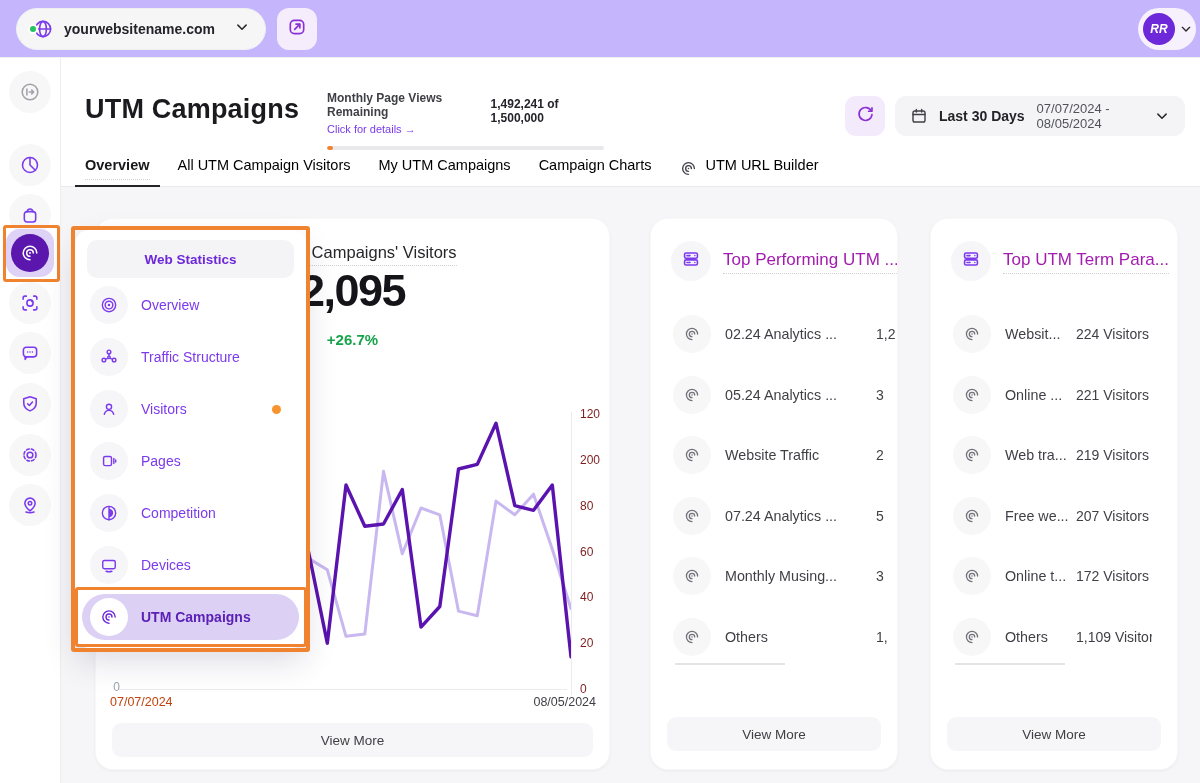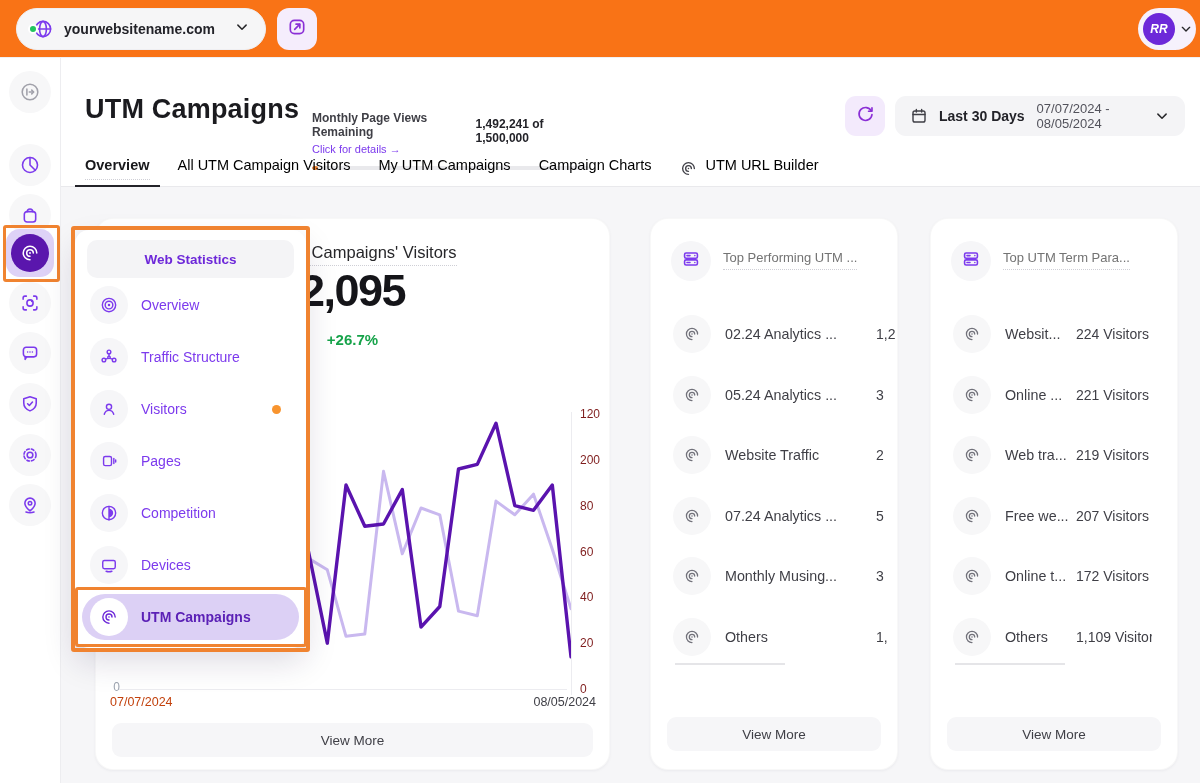--- a/index.html
+++ b/index.html
@@ -1,39 +1,39 @@
 <!DOCTYPE html>
 <html><head>
 <meta charset="utf-8">
 <style>
   *{margin:0;padding:0;box-sizing:border-box;}
   html,body{background:#fff;}
   body{font-family:"Liberation Sans","DejaVu Sans",sans-serif;color:#27272a;}
   #app{position:relative;width:1200px;height:783px;overflow:hidden;background:#fff;}
 
   
-  #topbar{position:absolute;left:0;top:0;width:1200px;height:58px;background:#f97316;border-bottom:1px solid #f0f0f3;z-index:20;}
+  #topbar{position:absolute;left:0;top:0;width:1200px;height:58px;background:#c4b5fd;border-bottom:1px solid #f0f0f3;z-index:20;}
   .site-pill{position:absolute;left:16px;top:8px;width:250px;height:42px;background:#f6f6f7;border:1px solid #efeff2;border-radius:21px;display:flex;align-items:center;padding:0 14px;cursor:pointer;}
   .globe-wrap{position:relative;width:24px;height:24px;margin-right:9px;}
   .green-dot{position:absolute;left:-3px;top:7px;width:10px;height:10px;border-radius:50%;background:#22c55e;border:2px solid #fff;}
   .site-label{font-size:14px;font-weight:700;color:#232329;flex:1;}
   .ext-btn{position:absolute;left:277px;top:8px;width:40px;height:42px;background:#f5edfc;border-radius:12px;display:flex;align-items:center;justify-content:center;cursor:pointer;}
   .avatar-pill{position:absolute;right:4px;top:8px;width:58px;height:42px;background:#f6f1fc;border-radius:21px;display:flex;align-items:center;padding-left:5px;cursor:pointer;}
   .avatar-circle{width:32px;height:32px;border-radius:50%;background:#6d28d9;color:#fff;font-size:12px;font-weight:700;display:flex;align-items:center;justify-content:center;font-style:italic;}
 
   
   #sidebar{position:absolute;left:0;top:58px;width:61px;height:725px;background:#fff;border-right:1px solid #ededf0;z-index:10;}
   .side-item{position:absolute;left:9px;width:42px;height:42px;border-radius:50%;background:#f7f7f8;display:flex;align-items:center;justify-content:center;cursor:pointer;}
   .side-item.active{left:6px;width:48px;height:48px;border-radius:14px;background:#ded2f7;}
   .side-item.active .inner-circle{width:38px;height:38px;border-radius:50%;background:#5a16ad;display:flex;align-items:center;justify-content:center;}
 
   
   #main-header{position:absolute;left:61px;top:58px;width:1139px;height:129px;background:#fff;border-bottom:1px solid #e9e9ec;z-index:5;}
   .page-title{position:absolute;left:24px;top:36px;font-size:27px;font-weight:700;color:#1b1b1f;letter-spacing:.2px;}
-  .pv-block{position:absolute;left:251px;top:33px;width:277px;margin-top:20px;}
+  .pv-block{position:absolute;left:266px;top:33px;width:277px;}
   .pv-row{display:flex;justify-content:space-between;align-items:flex-start;}
   .pv-label{font-size:12px;font-weight:700;color:#3f3f46;}
   .pv-link{font-size:11px;color:#7c3aed;margin-top:3px;display:inline-block;cursor:pointer;}
   .pv-value{font-size:12px;font-weight:700;color:#232329;margin-top:6px;}
   .pv-bar{position:relative;margin-top:9px;height:4px;background:#e9e9ec;border-radius:2px;overflow:hidden;}
   .pv-bar-fill{position:absolute;left:0;top:0;height:4px;background:#f08330;border-radius:2px;}
   .refresh-btn{position:absolute;left:784px;top:38px;width:40px;height:40px;background:#f3eafc;border-radius:11px;display:flex;align-items:center;justify-content:center;cursor:pointer;}
   .date-pill{position:absolute;left:834px;top:38px;width:290px;height:40px;background:#f4f4f6;border-radius:11px;display:flex;align-items:center;padding:0 14px;cursor:pointer;}
   .date-preset{font-size:14px;font-weight:700;color:#232329;margin-left:10px;}
   .date-range{font-size:13px;color:#52525b;margin-left:12px;flex:1;}
@@ -65,21 +65,21 @@
   .ytick{position:absolute;left:0;font-size:12px;color:#7f1d1d;}
   .zero-left{position:absolute;left:8px;top:461px;width:16px;text-align:right;font-size:12px;color:#9ca3af;}
   .date-left{position:absolute;left:14px;top:476px;font-size:12.5px;color:#c2410c;}
   .date-right{position:absolute;right:13px;top:476px;font-size:12.5px;color:#3f3f46;}
 
   .view-more{position:absolute;left:16px;right:16px;height:34px;background:#f6f6f8;border-radius:9px;display:flex;align-items:center;justify-content:center;font-size:13.5px;color:#3f3f46;cursor:pointer;}
   #card-visitors .view-more{top:504px;}
   #card-campaigns .view-more,#card-terms .view-more{top:498px;}
 
   .card-head-icon{position:absolute;left:20px;top:22px;width:40px;height:40px;border-radius:50%;background:#f6f6f8;display:flex;align-items:center;justify-content:center;}
-  .card-head-title{position:absolute;left:72px;top:31px;font-size:13px;color:#737373;white-space:nowrap;}
+  .card-head-title{position:absolute;left:72px;top:31px;font-size:17px;color:#a21caf;white-space:nowrap;}
   .card-head-title span{border-bottom:1px dotted #cfcfd6;padding-bottom:4px;}
 
   .li-row{position:absolute;left:0;right:-60px;height:38px;cursor:pointer;}
   .li-icon{position:absolute;left:22px;top:0;width:38px;height:38px;border-radius:50%;background:#f7f7f8;display:flex;align-items:center;justify-content:center;}
   .li-name{position:absolute;left:74px;top:0;line-height:38px;font-size:14.3px;color:#3f3f46;white-space:nowrap;}
   .li-value{position:absolute;top:0;line-height:38px;font-size:14px;color:#3f3f46;white-space:nowrap;overflow:hidden;}
   .list-divider{position:absolute;left:24px;top:444px;width:110px;height:2px;background:#e5e5e8;}
 
   
   #flyout{position:absolute;left:75px;top:230px;width:231px;height:418px;background:#fff;border-radius:14px;box-shadow:0 14px 32px rgba(35,20,70,.15);z-index:55;}

